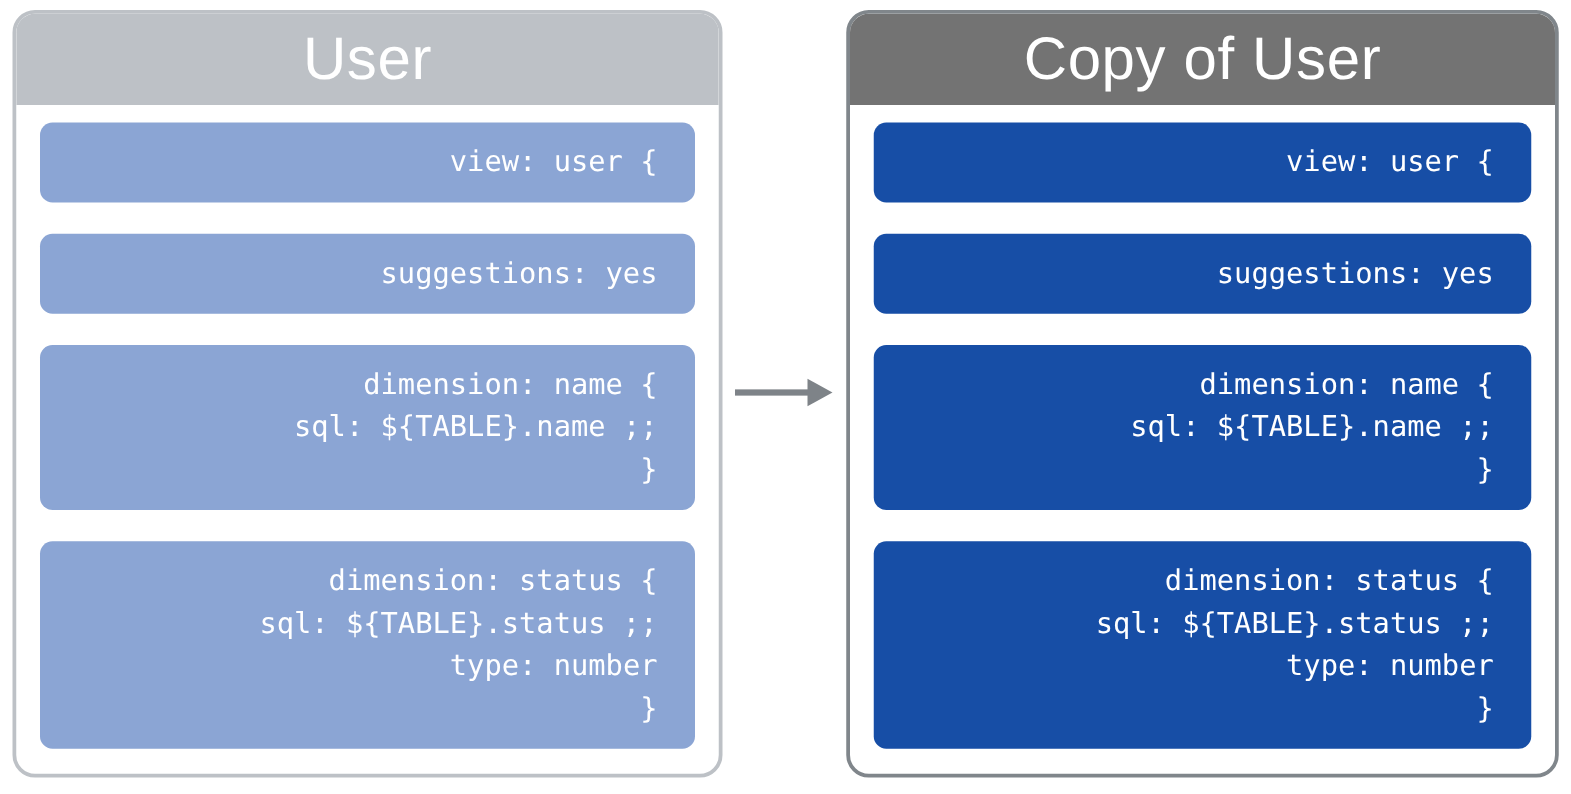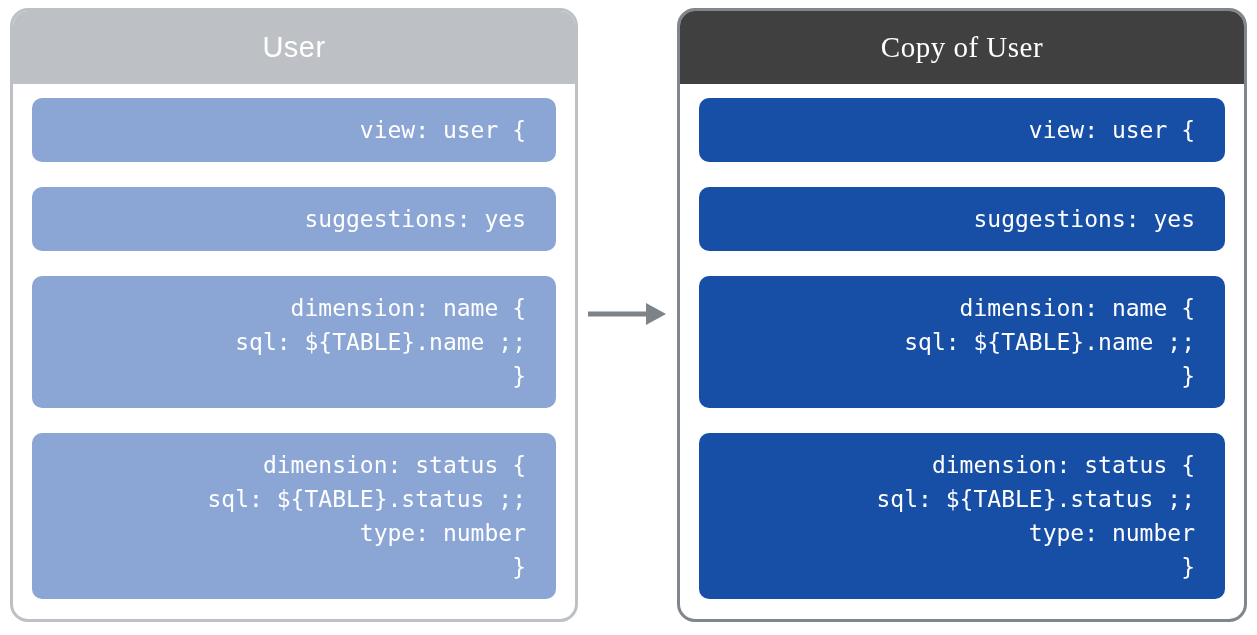--- a/index.html
+++ b/index.html
@@ -29,21 +29,21 @@
   .panel-right { left: 677px; width: 570px; }
   .panel-header {
     height: 73px;
     display: flex;
     align-items: center;
     justify-content: center;
   }
   .panel-title {
     margin: 0;
     color: #ffffff;
-    font-size: 29px;
+    font-size: 48px;
     font-weight: 500;
     letter-spacing: 0.5px;
     line-height: 1;
   }
   .panel-body {
     padding: 14px 19px 0 19px;
     text-align: right;
   }
   .code-block {
     margin: 0 0 25px 0;
@@ -90,21 +90,21 @@
   </section>
 
   <div class="arrow" style="color: rgb(126, 131, 136);">
     <svg width="80" height="30" viewBox="0 0 80 30" xmlns="http://www.w3.org/2000/svg">
       <rect x="0" y="12.5" width="60" height="5" fill="currentColor"></rect>
       <polygon points="58,4 78,15 58,26" fill="currentColor"></polygon>
     </svg>
   </div>
 
   <section class="panel panel-right" style="border-color: rgb(128, 134, 139);">
-    <header class="panel-header" style="background-color: #404040; font-family: Liberation Serif, serif;">
+    <header class="panel-header" style="background-color: #737373;">
       <h2 class="panel-title">Copy of User</h2>
     </header>
     <div class="panel-body">
       <pre class="code-block" style="background-color: rgb(23, 78, 166);">view: user {</pre>
       <pre class="code-block" style="background-color: rgb(23, 78, 166);">suggestions: yes</pre>
       <pre class="code-block" style="background-color: rgb(23, 78, 166);">dimension: name {
      sql: ${TABLE}.name ;;
 }</pre>
       <pre class="code-block" style="background-color: rgb(23, 78, 166);">dimension: status {
      sql: ${TABLE}.status ;;

